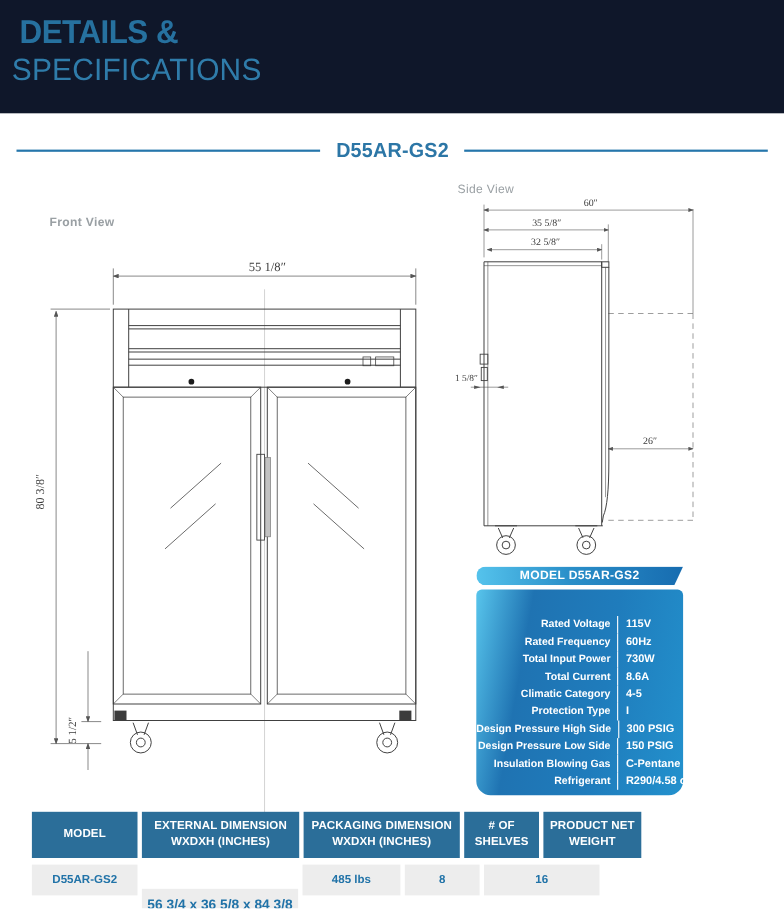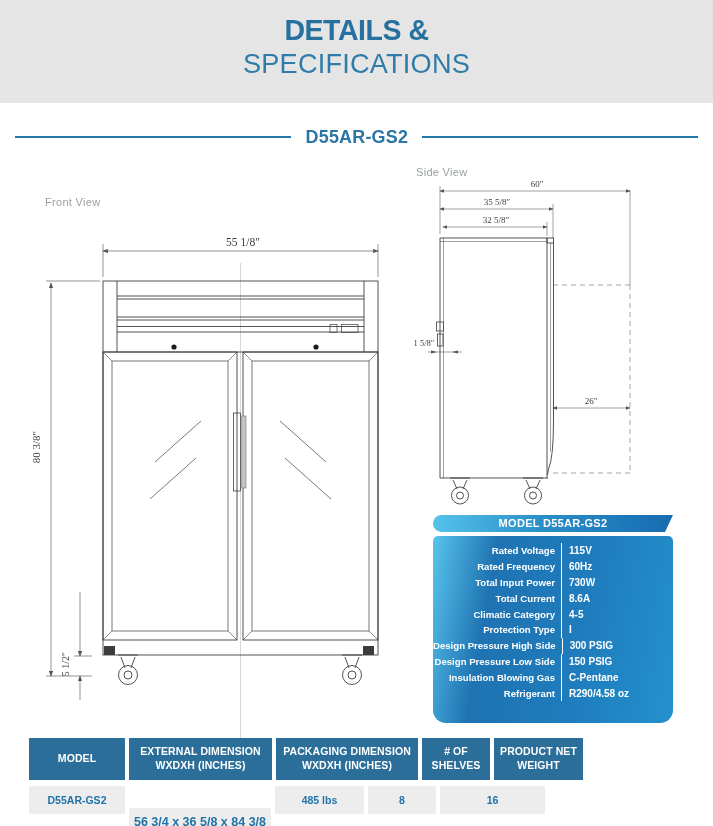--- a/index.html
+++ b/index.html
@@ -1,40 +1,40 @@
 <!DOCTYPE html>
 <html><head>
 <meta charset="utf-8">
 <style>
   html,body{margin:0;padding:0;background:#fff;}
   .page{position:relative;width:713px;height:826px;background:#ffffff;overflow:hidden;
         font-family:"Liberation Sans",sans-serif;}
   .abs{position:absolute;}
 
   
-  .banner{left:0;top:0;width:713px;height:103px;background:#e5e5e5;text-align:center;}
+  .banner{left:0;top:0;width:713px;height:103px;background:#0f172a;}
   .title1{margin-top:13px;font-size:30px;font-weight:bold;color:#26719f;letter-spacing:-.5px;transform:scaleX(.95);}
   .title2{margin-top:1px;font-size:28px;font-weight:normal;color:#2f7caa;letter-spacing:.2px;transform:scaleX(.97);}
 
   
   .divider{left:15px;top:126px;width:683px;display:flex;align-items:center;gap:13px;}
   .divider .line{flex:1;height:2.2px;background:#2576ab;}
   .divider .model{font-size:18.5px;font-weight:bold;color:#2c76a6;letter-spacing:.2px;white-space:nowrap;transform:scaleX(.97);}
 
   .viewlabel{font-size:11px;color:#9aa0a4;letter-spacing:.3px;}
 
   svg text{font-family:"Liberation Serif","DejaVu Serif",serif;fill:#3c3c3c;}
 
   
-  .specbox{left:433px;top:515px;width:240px;}
+  .specbox{left:433px;top:515px;width:188px;}
   .spec-header{height:17px;line-height:17px;text-align:center;color:#fff;font-size:11px;font-weight:bold;
                letter-spacing:.3px;border-radius:9px 0 0 9px;
                background:linear-gradient(90deg,#55c3ec 0%,#2a8fc9 45%,#176cb0 100%);
                clip-path:polygon(0 0,100% 0,calc(100% - 8px) 100%,0 100%);}
-  .spec-body{margin-top:4px;height:187px;padding-top:7px;box-sizing:border-box;
+  .spec-body{margin-top:4px;height:187px;padding-top:24px;box-sizing:border-box;
              border-radius:5px 5px 13px 13px;
              background:linear-gradient(100deg,#58c5ec 0%,#1f73b2 24%,#1f7cbc 60%,#2391cd 100%);}
   .spec-row{display:flex;height:15.8px;align-items:center;}
   .spec-label{flex:0 0 128px;text-align:right;padding-right:6px;font-size:9.6px;font-weight:bold;color:#fff;white-space:nowrap;box-sizing:border-box;}
   .spec-value{flex:1;border-left:1.5px solid #fff;padding-left:7px;font-size:10px;font-weight:bold;color:#fff;white-space:nowrap;align-self:stretch;display:flex;align-items:center;}
 
   
   .btable{left:29px;top:738px;width:663px;}
   .trow{display:flex;gap:4px;border-radius:17px;}
   .th{background:#2b6e99;color:#fff;font-size:10.5px;font-weight:bold;height:42px;
@@ -54,21 +54,21 @@
     <div class="title1">DETAILS &amp;</div>
     <div class="title2">SPECIFICATIONS</div>
   </div>
 
   <div class="abs divider">
     <div class="line"></div>
     <div class="model">D55AR-GS2</div>
     <div class="line"></div>
   </div>
 
-  <div class="abs viewlabel" style="left:45px;top:196px;">Front View</div>
+  <div class="abs viewlabel" style="left:45px;top:196px;font-weight:bold;">Front View</div>
   <div class="abs viewlabel" style="left:416px;top:166px;">Side View</div>
 
   <svg class="abs" style="left:30px;top:185px;" width="375" height="560" viewBox="30 185 375 560">
     <defs>
       <marker id="arrF" orient="auto-start-reverse" markerWidth="8" markerHeight="6" refX="7" refY="3">
         <path d="M0,0 L8,3 L0,6 Z" fill="#555"></path>
       </marker>
     </defs>
 
     <g stroke="#666" stroke-width="0.7" fill="none">

